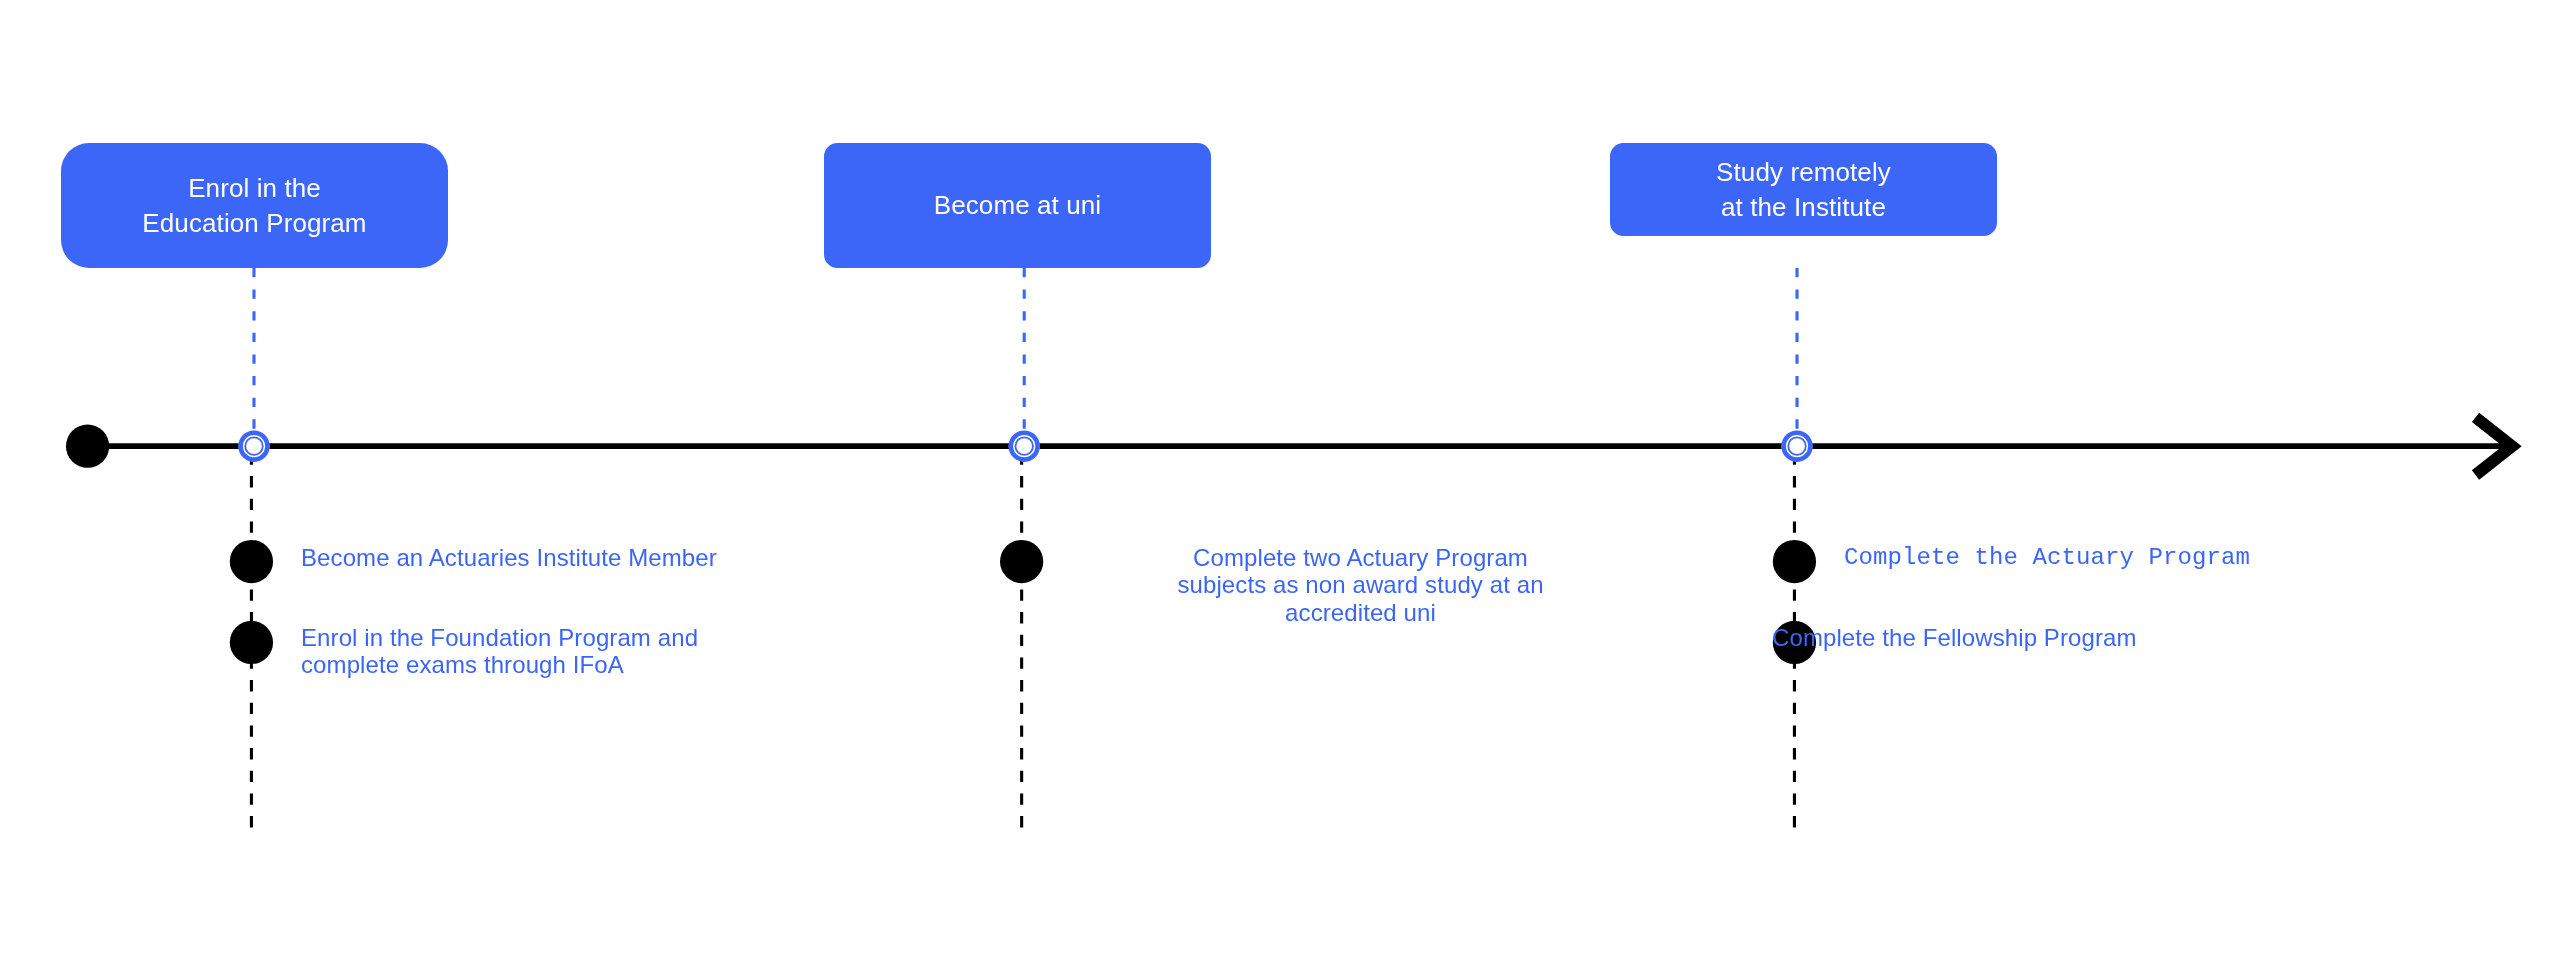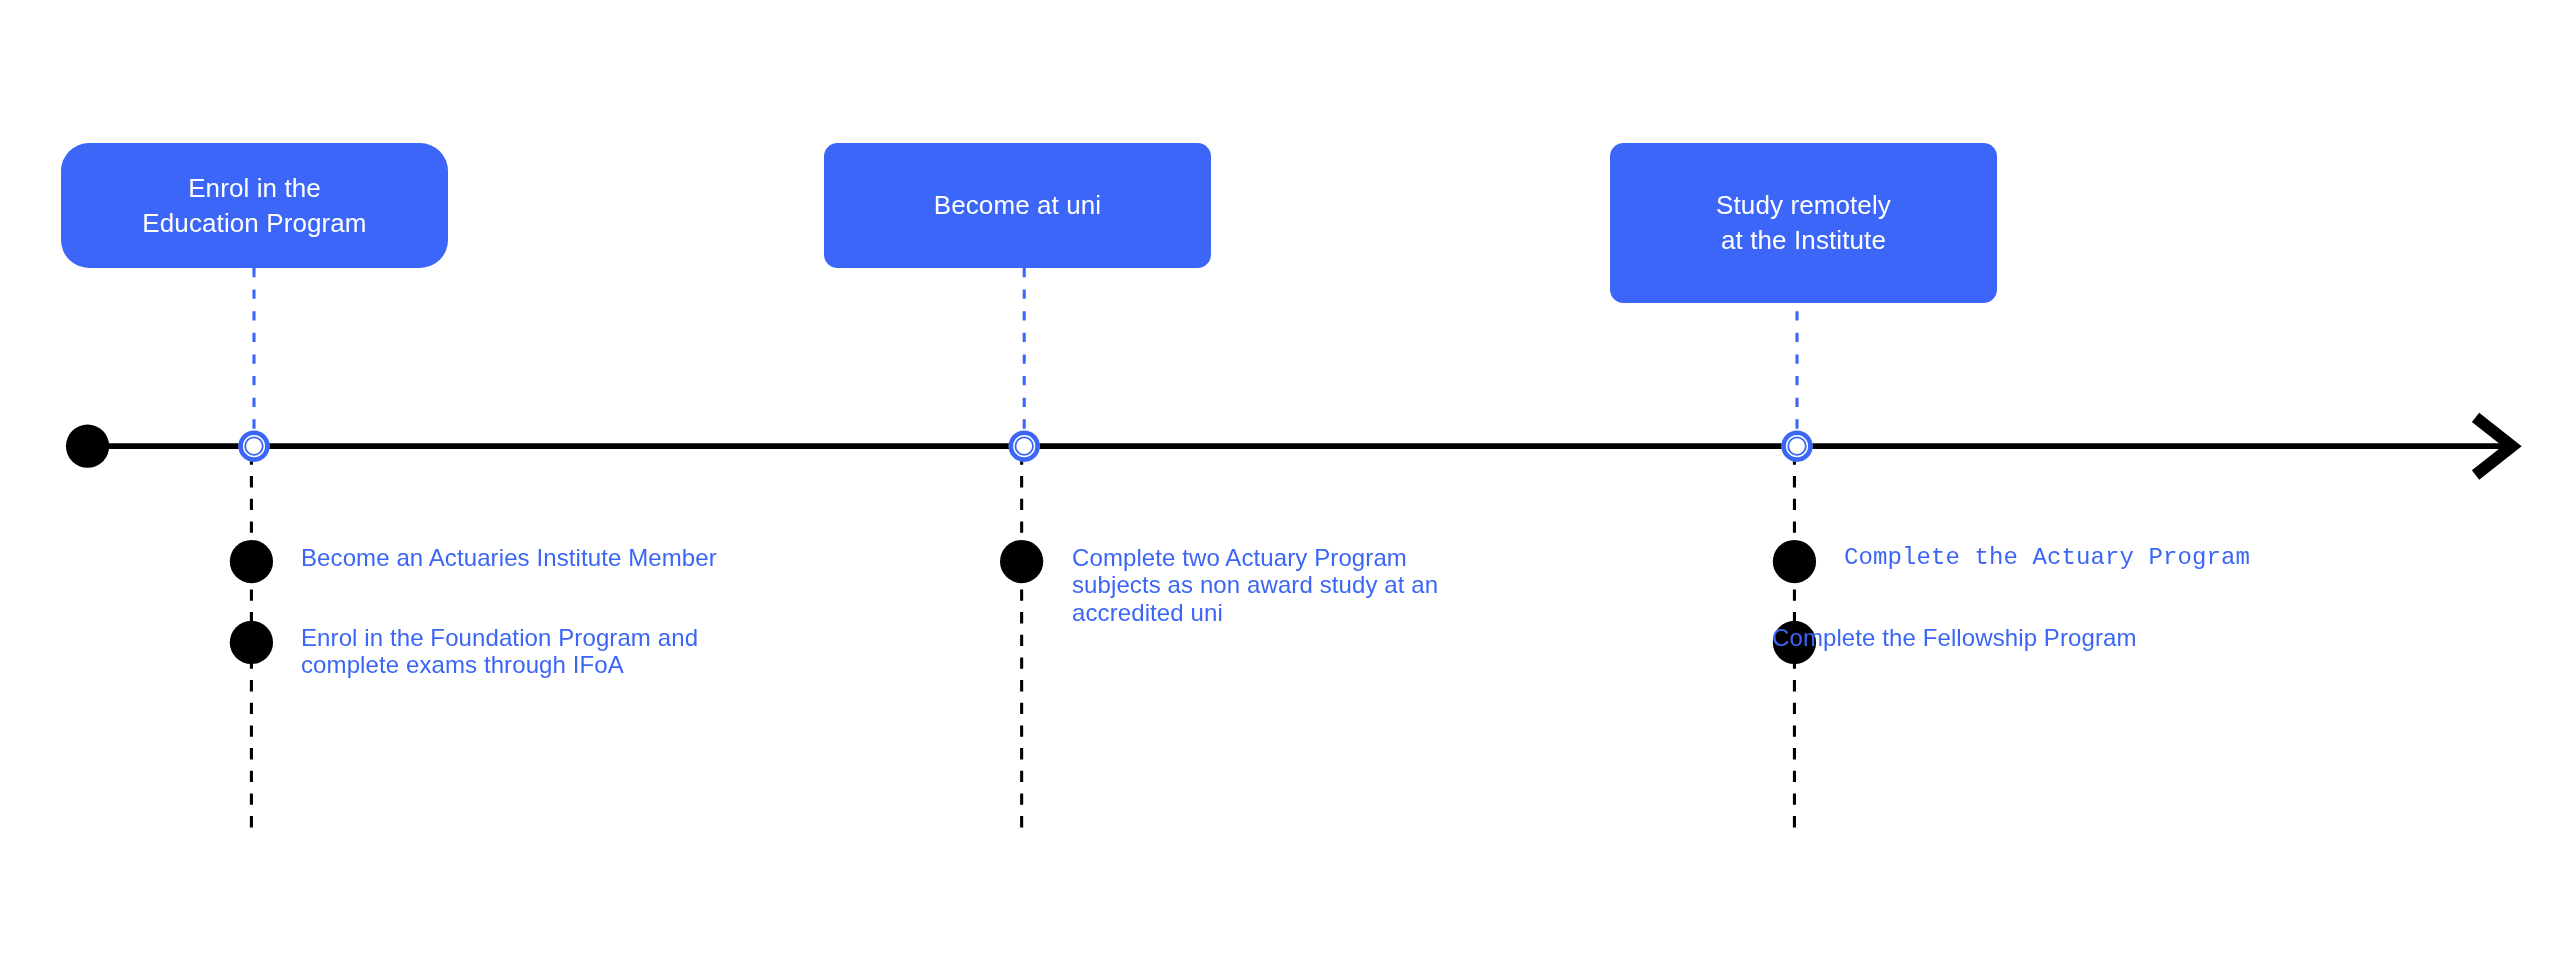--- a/index.html
+++ b/index.html
@@ -95,29 +95,29 @@
     <circle cx="1983" cy="1090" r="42" fill="#000000"></circle>
     <circle cx="3483" cy="1090" r="42" fill="#000000"></circle>
     <circle cx="3483" cy="1247" r="42" fill="#000000"></circle>
   </svg>
 
   <div class="pill" style="left:61px; top:143px; width:387px; height:125px; background:#3B66F7;border-radius:28px;">Enrol in the
 Education Program</div>
 
   <div class="pill" style="left:824px; top:143px; width:387px; height:125px; background:#3B66F7;">Become at uni</div>
 
-  <div class="pill" style="left:1610px; top:143px; width:387px; height:160px; background:#3B66F7;">Study remotely
+  <div class="pill" style="left:1610px; top:143px; width:387px; height:93px; background:#3B66F7;">Study remotely
 at the Institute</div>
 
   <div class="sub-label" style="left:301px; top:544px; width:680px;">Become an Actuaries Institute Member</div>
 
   <div class="sub-label" style="left:301px; top:624px; width:680px;">Enrol in the Foundation Program and
 complete exams through IFoA</div>
 
-  <div class="sub-label" style="left:1072px; top:544px; width:577px;">Complete two Actuary Program
+  <div class="sub-label" style="left:1072px; top:544px; width:577px;text-align:center;">Complete two Actuary Program
 subjects as non award study at an
 accredited uni</div>
 
   <div class="sub-label" style="left:1844px; top:544px; width:680px;font-family:Liberation Mono, monospace;">Complete the Actuary Program</div>
 
   <div class="sub-label" style="left:1772px; top:624px; width:680px;">Complete the Fellowship Program</div>
 
 </div>
 
 

